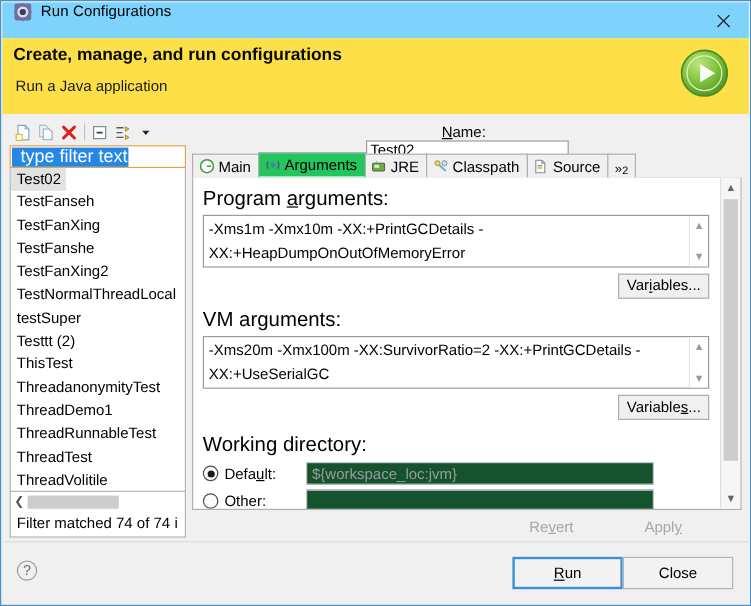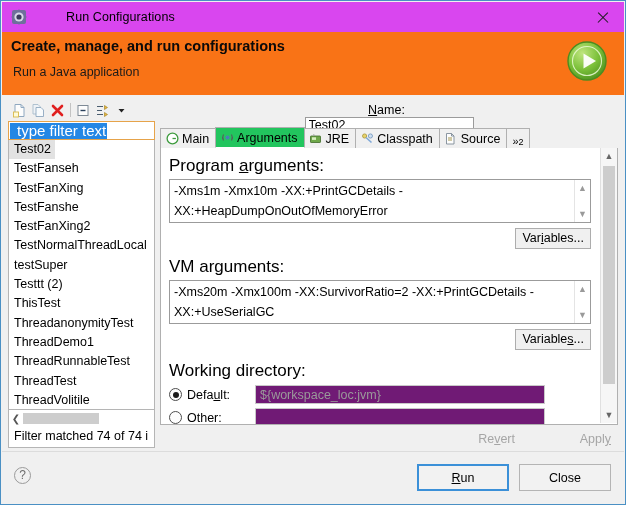--- a/index.html
+++ b/index.html
@@ -21,24 +21,22 @@
     overflow: hidden;
     font-size: 12px;
     color: #000;
   }
 
   
   .titlebar {
     position: absolute;
     left: 1px; top: 1px;
     width: 622px; height: 30px;
-    background: #d946ef;
-    display: flex;
-    align-items: center;
-    gap: 32px;
+    background: #7dd3fc;
+    display: flex;
   }
   .title-icon {
     width: 16px; height: 16px;
     margin-left: 9px; margin-right: 7px;
     flex: none;
     position: relative;
   }
   .title-text {
     font-size: 12.5px;
     color: #000;
@@ -63,21 +61,21 @@
     background: #1b1b1b;
   }
   .close-x::before { transform: rotate(45deg); }
   .close-x::after  { transform: rotate(-45deg); }
 
   
   .header {
     position: absolute;
     left: 1px; top: 31px;
     width: 622px; height: 63px;
-    background: #f97316;
+    background: #fde047;
     border-bottom: 1px solid #d6d6d6;
   }
   .header-title {
     position: absolute;
     left: 9px; top: 6px;
     font-size: 14.5px;
     font-weight: bold;
     color: #0a0a0a;
   }
   .header-sub {
@@ -405,21 +403,21 @@
     font-size: 12.5px;
     width: 68px;
     color: #000;
   }
   .radio-label u { text-decoration: underline; }
   .wd-input {
     width: 290px;
     height: 19px;
     box-sizing: border-box;
     border: 1px solid #c9c9c9;
-    background: #701a75;
+    background: #14532d;
     font-size: 12.5px;
     color: #9a9a9a;
     line-height: 17px;
     padding: 0 4px;
     font-family: "Liberation Sans", sans-serif;
     outline: none;
   }
 
   .vscroll {
     position: absolute;
@@ -454,21 +452,21 @@
   .flat-btn {
     width: 88px;
     height: 23px;
     box-sizing: border-box;
     background: #f0f0f0;
     border: 1px solid #f0f0f0;
     font-family: "Liberation Sans", sans-serif;
     font-size: 12.5px;
     color: #a6a6a6;
     line-height: 21px;
-    text-align: right;
+    text-align: left;
     cursor: default;
   }
   .flat-btn u { text-decoration: underline; }
 
   
   .footer {
     position: absolute;
     left: 1px; bottom: 1px;
     width: 622px; height: 51px;
     background: #f0f0f0;
@@ -484,21 +482,20 @@
     font-size: 12px;
     line-height: 15px;
     text-align: center;
     cursor: pointer;
     box-sizing: border-box;
   }
   .footer-btns {
     position: absolute;
     right: 13px; top: 12px;
     display: flex;
-    gap: 10px;
   }
   .dlg-btn {
     width: 92px; height: 27px;
     box-sizing: border-box;
     background: #f2f2f2;
     border: 1px solid #b4b4b4;
     font-family: "Liberation Sans", sans-serif;
     font-size: 12.5px;
     color: #000;
     line-height: 25px;

